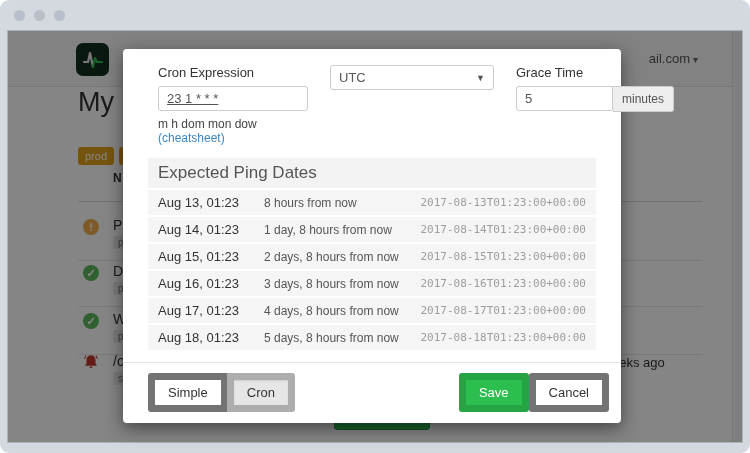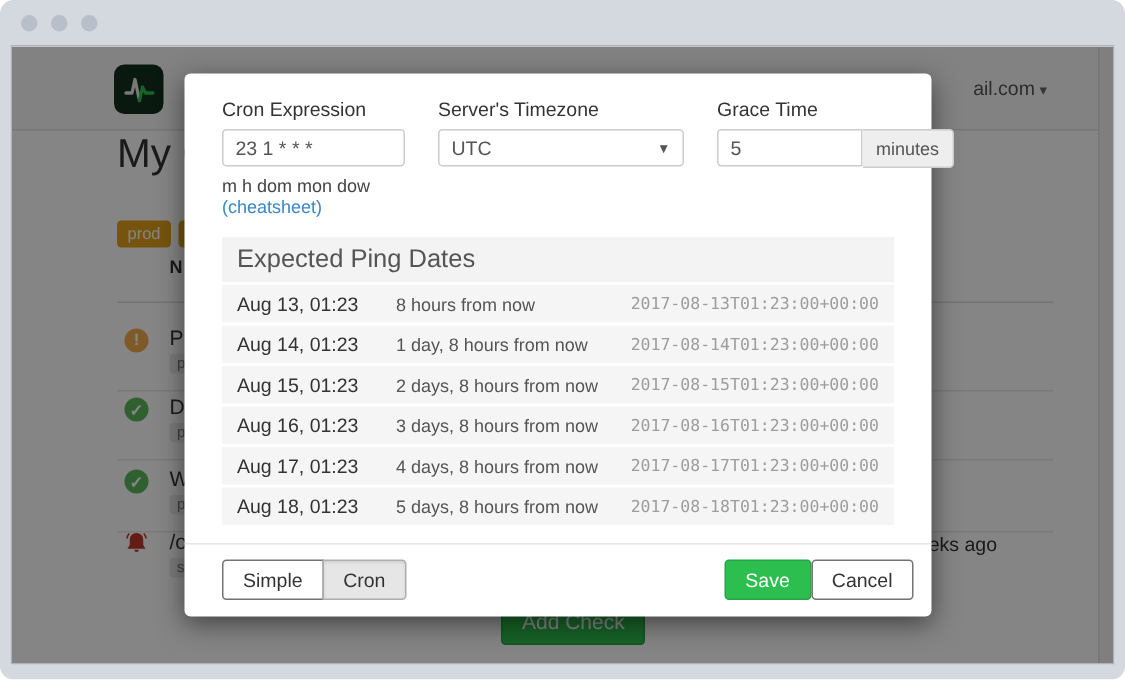--- a/index.html
+++ b/index.html
@@ -41,41 +41,41 @@
   .add-check { position:absolute; left:326px; top:367px; background:#2cbe4e; color:#fff; border:1px solid #25a443; border-radius:3px; font-size:14px; padding:7px 13px; cursor:pointer; }
 
   .scrollstrip { position:absolute; right:0; top:0; bottom:0; width:10px; background:#f4f4f4; border-left:1px solid #e3e3e3; }
 
   
   .overlay { position:absolute; inset:0; background:rgba(0,0,0,0.48); }
 
   
   .modal { position:absolute; left:123px; top:49px; width:498px; background:#fff; border-radius:4px; box-shadow:0 5px 18px rgba(0,0,0,0.5); z-index:10; }
   .m-body { padding:16px 25px 0 25px; }
-  .fields { display:flex; gap:22px; }
+  .fields { display:flex; gap:22px;margin-left:10px; }
   .field label { display:block; font-size:13px; color:#333; margin-bottom:6px; }
   .inp { height:25px; border:1px solid #ccc; border-radius:3px; font-size:13px; color:#555; padding:0 8px; font-family:"Liberation Sans", sans-serif; background:#fff; }
-  .cron-inp { width:122px; }
+  .cron-inp { width:150px;text-decoration:underline; }
   .help { margin-top:6px; font-size:12px; color:#444; }
   .help a { color:#3a87c8; text-decoration:none; }
   .select { width:164px; height:25px; border:1px solid #ccc; border-radius:3px; font-size:13px; color:#555; padding:0 8px; display:flex; align-items:center; justify-content:space-between; cursor:pointer; background:#fff; }
   .select .caret { font-size:9px; color:#555; }
   .grace-group { display:flex; }
   .grace-inp { width:97px; border-radius:3px 0 0 3px; }
   .addon { height:25px; background:#eee; border:1px solid #ccc; border-left:none; border-radius:0 3px 3px 0; font-size:12px; color:#555; display:flex; align-items:center; padding:12px 9px; }
 
   .ping-table { margin-top:13px; }
   .pt-head { background:#f3f3f3; font-size:17px; color:#555; padding:5px 10px; }
   .pt-row { display:flex; align-items:center; background:#f5f5f5; margin-top:2px; padding:5px 10px; }
   .pt-date { width:106px; font-size:13px; color:#333; }
   .pt-rel { flex:1; font-size:12px; color:#555; }
   .pt-iso { font-family:"DejaVu Sans Mono", monospace; font-size:11px; color:#9d9d9d; }
 
   .m-footer { margin-top:12px; border-top:1px solid #e5e5e5; padding:10px 12px 11px 25px; display:flex; align-items:center; }
-  .btn { font-size:13px; color:#333; background:#fff; border:1px solid #737373; border-radius:3px; padding:5px 13px; cursor:pointer; font-family:"Liberation Sans", sans-serif; }
+  .btn { font-size:13px; color:#333; background:#fff; border:7px solid #737373; border-radius:3px; padding:5px 13px; cursor:pointer; font-family:"Liberation Sans", sans-serif; }
   .btn-group { display:flex; }
   .btn-group .btn:first-child { border-radius:3px 0 0 3px; }
   .btn-group .btn:last-child { border-radius:0 3px 3px 0; margin-left:-1px; }
   .btn.active { background:#e6e6e6; border-color:#adadad; box-shadow:inset 0 1px 2px rgba(0,0,0,.1); }
   .spacer { flex:1; }
   .btn-save { background:#2cbe4e; border-color:#25a443; color:#fff; margin-left:8px; }
 </style>
 </head>
 <body>
 
@@ -143,21 +143,20 @@
 
   <div class="modal">
     <div class="m-body">
       <div class="fields">
         <div class="field">
           <label>Cron Expression</label>
           <input class="inp cron-inp" value="23 1 * * *" style="">
           <div class="help"><span>m h dom mon dow</span> <a href="#">(cheatsheet)</a></div>
         </div>
         <div class="field">
-          <label>Server's Timezone</label>
           <div class="select">
             <span>UTC</span>
             <span class="caret">▼</span>
           </div>
         </div>
         <div class="field">
           <label>Grace Time</label>
           <div class="grace-group">
             <input class="inp grace-inp" value="5" style="">
             <span class="addon">minutes</span>

